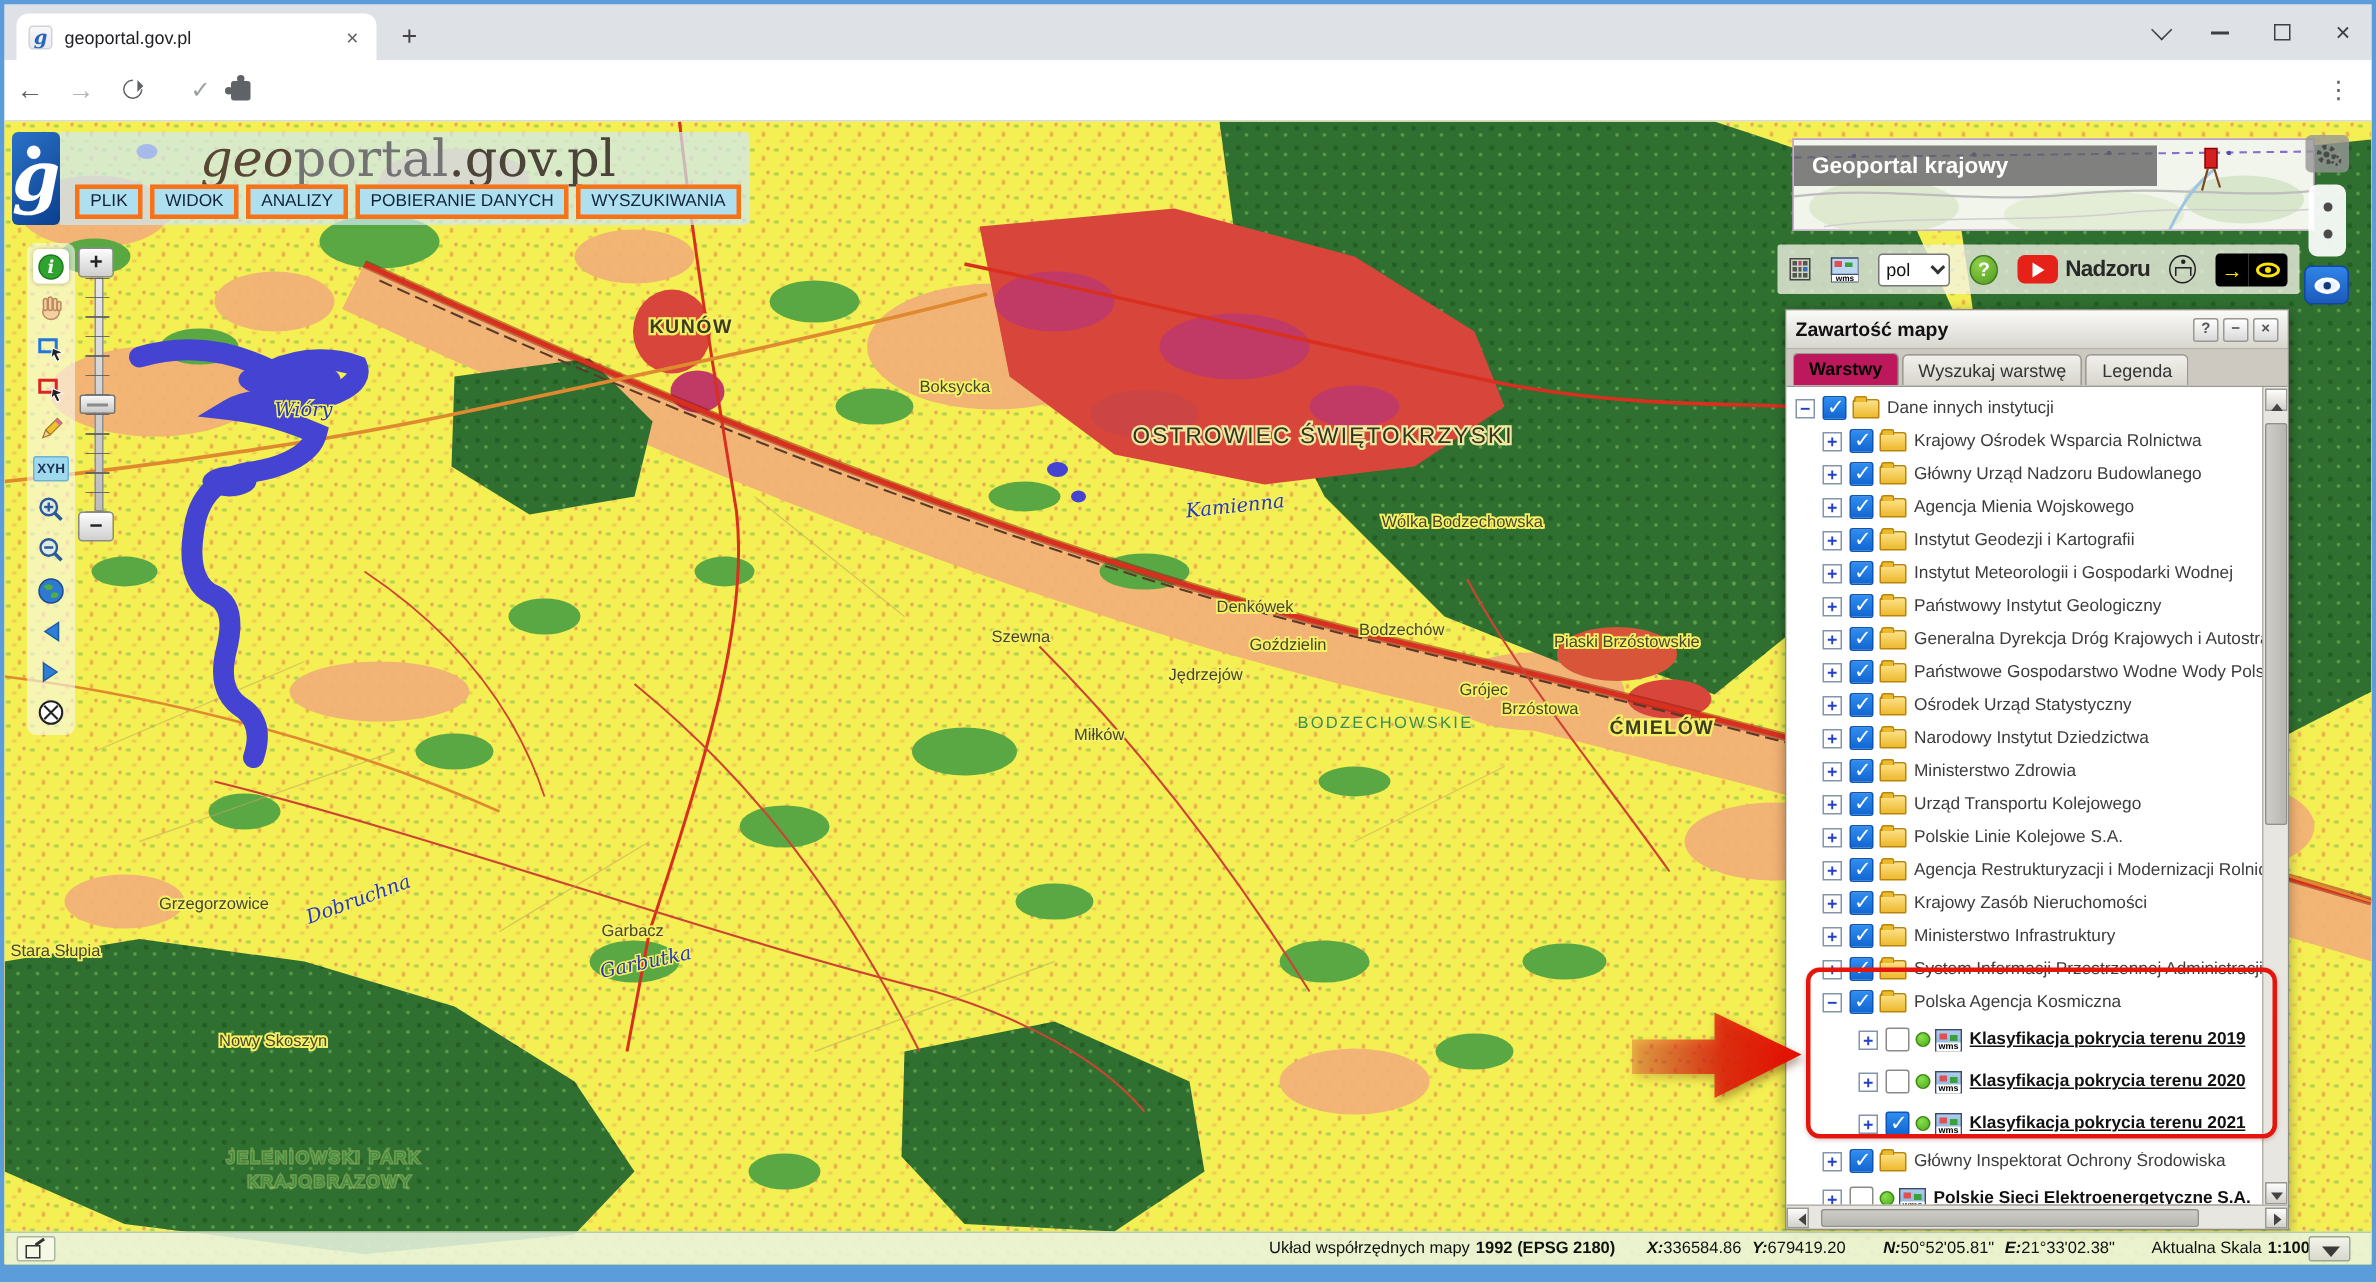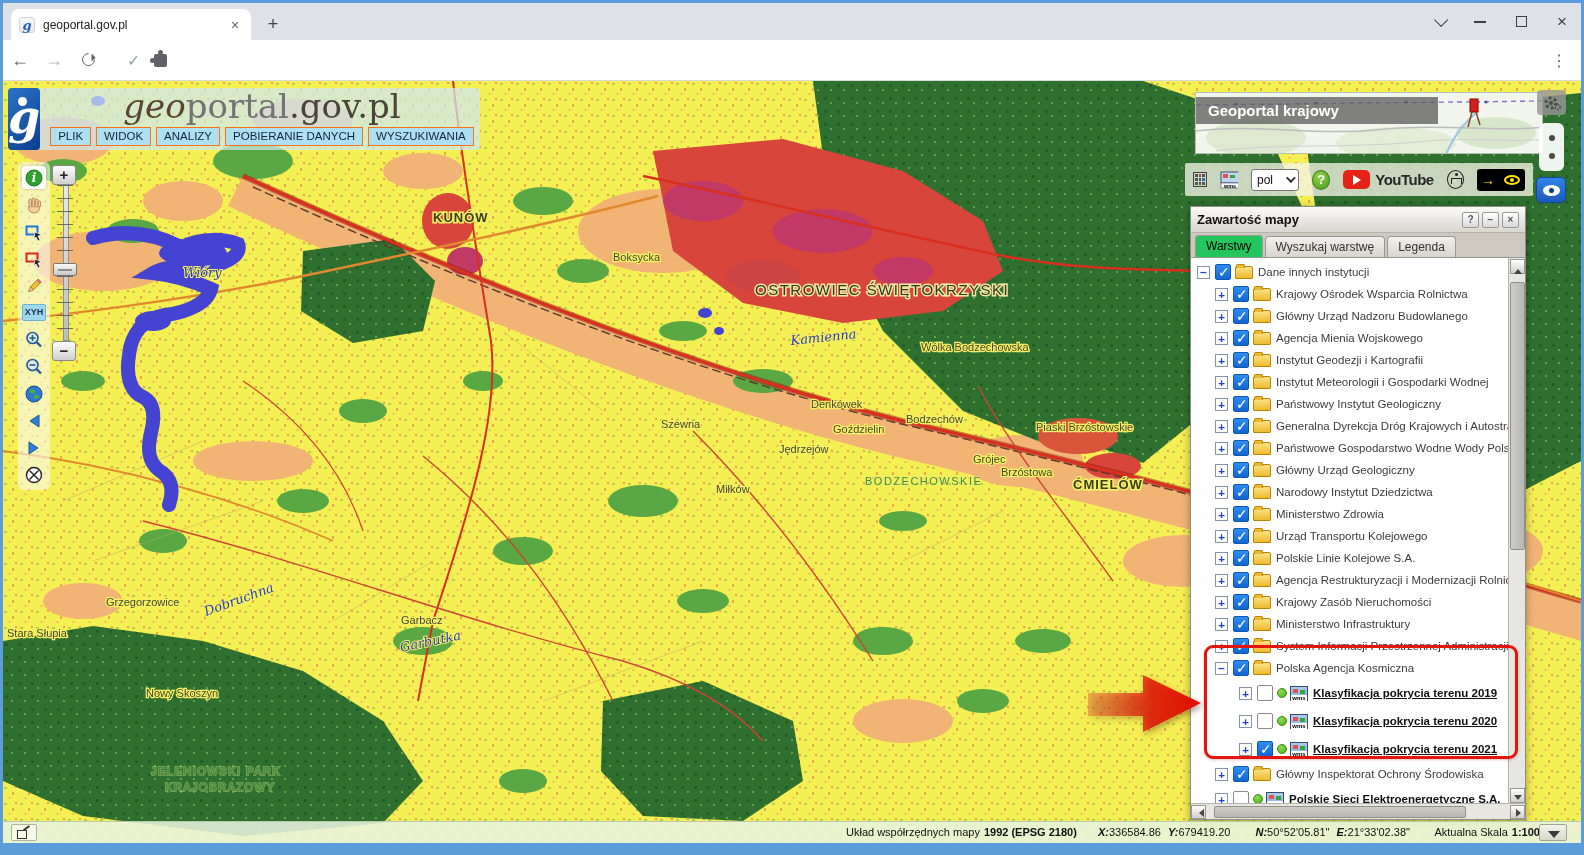--- a/index.html
+++ b/index.html
@@ -46,21 +46,21 @@
   text.t-forest{ font:11px "Liberation Sans",sans-serif; fill:#3f8f3a; letter-spacing:1.5px; paint-order:stroke; stroke:rgba(240,240,150,.35); stroke-width:2px; }
 
   
   .gp-header { position:absolute; left:5px; top:7px; width:458px; height:62px; display:flex; z-index:3; }
   .gp-logo { width:64px; height:62px; background:linear-gradient(135deg,#2a72c8,#0b3f8f); border-radius:4px; color:#fff; font:italic bold 46px/58px "DejaVu Serif",serif; text-align:center; position:relative; }
   .gp-logo::after { content:""; position:absolute; right:13px; top:9px; width:9px; height:9px; border-radius:50%; background:#fff; }
   .gp-right { flex:1; background:rgba(205,233,242,.72); border-radius:0 4px 4px 0; padding:1px 6px 4px 10px; display:flex; flex-direction:column; justify-content:space-between; }
   .gp-title { font:34px "DejaVu Serif",serif; color:#5a4634; line-height:34px; text-align:center; }
   .gp-title .p1 { color:#5a4634;font-style:italic; } .gp-title .p2 { color:#737373; } .gp-title .p3 { color:#4c4438; }
   .gp-menu { display:flex; gap:5px; }
-  .gp-menu .mi { background:#aee0f0; border:1px solid #f97316; color:#13233f; font-size:11.5px; padding:2px 7px 3px; cursor:pointer; white-space:nowrap; }
+  .gp-menu .mi { background:#aee0f0; border:3px solid #f97316; color:#13233f; font-size:11.5px; padding:2px 7px 3px; cursor:pointer; white-space:nowrap; }
 
   
   .ltb { position:absolute; left:15px; top:81px; width:32px; padding:4px 0; background:rgba(248,248,238,.62); border-radius:6px; display:flex; flex-direction:column; align-items:center; gap:4px; z-index:3; }
   .ltb .ti { width:24px; height:23px; display:flex; align-items:center; justify-content:center; cursor:pointer; border-radius:4px; }
   .ltb .ti.sel { background:rgba(255,255,255,.95); box-shadow:0 0 3px rgba(0,0,0,.25); }
   .xyh { background:#9fd9ee; border:1px solid #6fb4d4; color:#1c3050; font:bold 9px/15px "Liberation Sans",sans-serif; padding:0 2px; border-radius:2px; }
 
   
   .zslider { position:absolute; left:49px; top:84px; width:26px; z-index:3; }
   .zbtn { width:24px; height:20px; background:linear-gradient(#fdfdfd,#cfcfcf); border:1px solid #8a8a8a; border-radius:3px; font:bold 15px/18px "Liberation Sans",sans-serif; text-align:center; color:#222; cursor:pointer; }
@@ -104,21 +104,21 @@
   .weye { width:17px; height:11px; border:2px solid #fff; border-radius:50%; position:relative; background:#eaf2ff; }
   .weye::after { content:""; position:absolute; left:4.5px; top:1.2px; width:5px; height:5px; border-radius:50%; background:#123a78; }
 
   
   .panel { position:absolute; left:1187px; top:125px; width:336px; height:614px; background:#d8d4cc; border:1px solid #8f8f87; z-index:4; box-shadow:0 2px 8px rgba(0,0,0,.35); }
   .p-head { height:26px; background:linear-gradient(#fafaf8,#d9d6cf); display:flex; align-items:center; padding:0 6px; border-bottom:1px solid #b5b2aa; }
   .p-title { font:bold 13px "Liberation Sans",sans-serif; color:#111; flex:1; }
   .p-btn { width:17px; height:16px; margin-left:3px; background:linear-gradient(#fff,#d8d8d8); border:1px solid #9a9a94; border-radius:2px; font:bold 10px/14px "Liberation Sans",sans-serif; color:#555; text-align:center; cursor:pointer; }
   .p-tabs { height:24px; display:flex; align-items:flex-end; padding-left:4px; gap:2px; background:#cdc9c1; }
   .p-tab { background:linear-gradient(#f2f0ec,#d8d5cd); border:1px solid #9a9a94; border-bottom:none; border-radius:4px 4px 0 0; font-size:12px; color:#333; padding:3px 10px 3px; cursor:pointer; }
-  .p-tab.active { background:#22c55e; font-weight:normal; color:#000; padding-bottom:4px; }
+  .p-tab.active { background:#be185d; font-weight:bold; color:#000; padding-bottom:4px; }
   .p-body { position:relative; height:547px; background:#fff; border-top:1px solid #9a9a94; overflow:hidden; }
   .tree { position:absolute; left:0; top:0; right:17px; bottom:0; padding-top:3px; overflow:hidden; }
   .tree-row { display:flex; align-items:center; height:22px; white-space:nowrap; }
   .tree-row.wms-row { height:28px; }
   .tree-row.lvl0 { padding-left:6px; } .tree-row.lvl1 { padding-left:24px; } .tree-row.lvl2 { padding-left:48px; }
   .expand { width:13px; height:13px; border:1px solid #8494ac; background:#fff; color:#2440c8; font:bold 11px/11px "DejaVu Sans Mono",monospace; text-align:center; margin-right:5px; flex:0 0 13px; cursor:pointer; }
   .cbx { width:16px; height:16px; border:1px solid #8a8a8a; background:#fff; border-radius:2px; margin-right:4px; flex:0 0 16px; position:relative; cursor:pointer; }
   .cbx.checked { background:linear-gradient(#2f8df0,#1266d2); border-color:#0d55b4; }
   .cbx.checked::after { content:"✓"; position:absolute; left:2px; top:-1px; color:#fff; font:bold 14px/16px "DejaVu Sans",sans-serif; }
   .dot { width:10px; height:10px; border-radius:50%; background:radial-gradient(circle at 35% 30%,#8ae04e,#4fae1c); border:1px solid #3c8a12; margin-right:3px; flex:0 0 10px; }
@@ -488,21 +488,21 @@
           <rect x="1" y="12" width="18" height="5" fill="#fff" stroke="#3a4a6a" stroke-width="0.6"></rect>
           <text x="10" y="16.5" text-anchor="middle" font-size="5.5" font-weight="bold" font-family="Liberation Sans">wms</text>
         </svg>
       <span class="lang-sel">
           <span>pol</span>
           <span class="chev"></span>
         </span>
       <span class="help-btn">?</span>
       <span class="yt">
           <span class="yt-play"></span>
-          <span class="yt-word">YouTube</span>
+          <span class="yt-word">Nadzoru</span>
         </span>
       <span class="acc-icon"></span>
       <span class="contrast">
         <span class="cbtn first">
             <span class="yarrow">→</span>
           </span>
         <span class="cbtn second">
             <span class="yeye"></span>
           </span>
       </span>
@@ -598,21 +598,21 @@
     <span class="cbx checked"></span>
 
     <span class="licon icon-folder"></span>
     <span class="lbl">Państwowe Gospodarstwo Wodne Wody Polskie</span>
   </div>
             <div class="tree-row lvl1">
     <span class="expand">+</span>
     <span class="cbx checked"></span>
 
     <span class="licon icon-folder"></span>
-    <span class="lbl">Główny Urząd Geologiczny</span>
+    <span class="lbl">Ośrodek Urząd Statystyczny</span>
   </div>
             <div class="tree-row lvl1">
     <span class="expand">+</span>
     <span class="cbx checked"></span>
 
     <span class="licon icon-folder"></span>
     <span class="lbl">Narodowy Instytut Dziedzictwa</span>
   </div>
             <div class="tree-row lvl1">
     <span class="expand">+</span>

